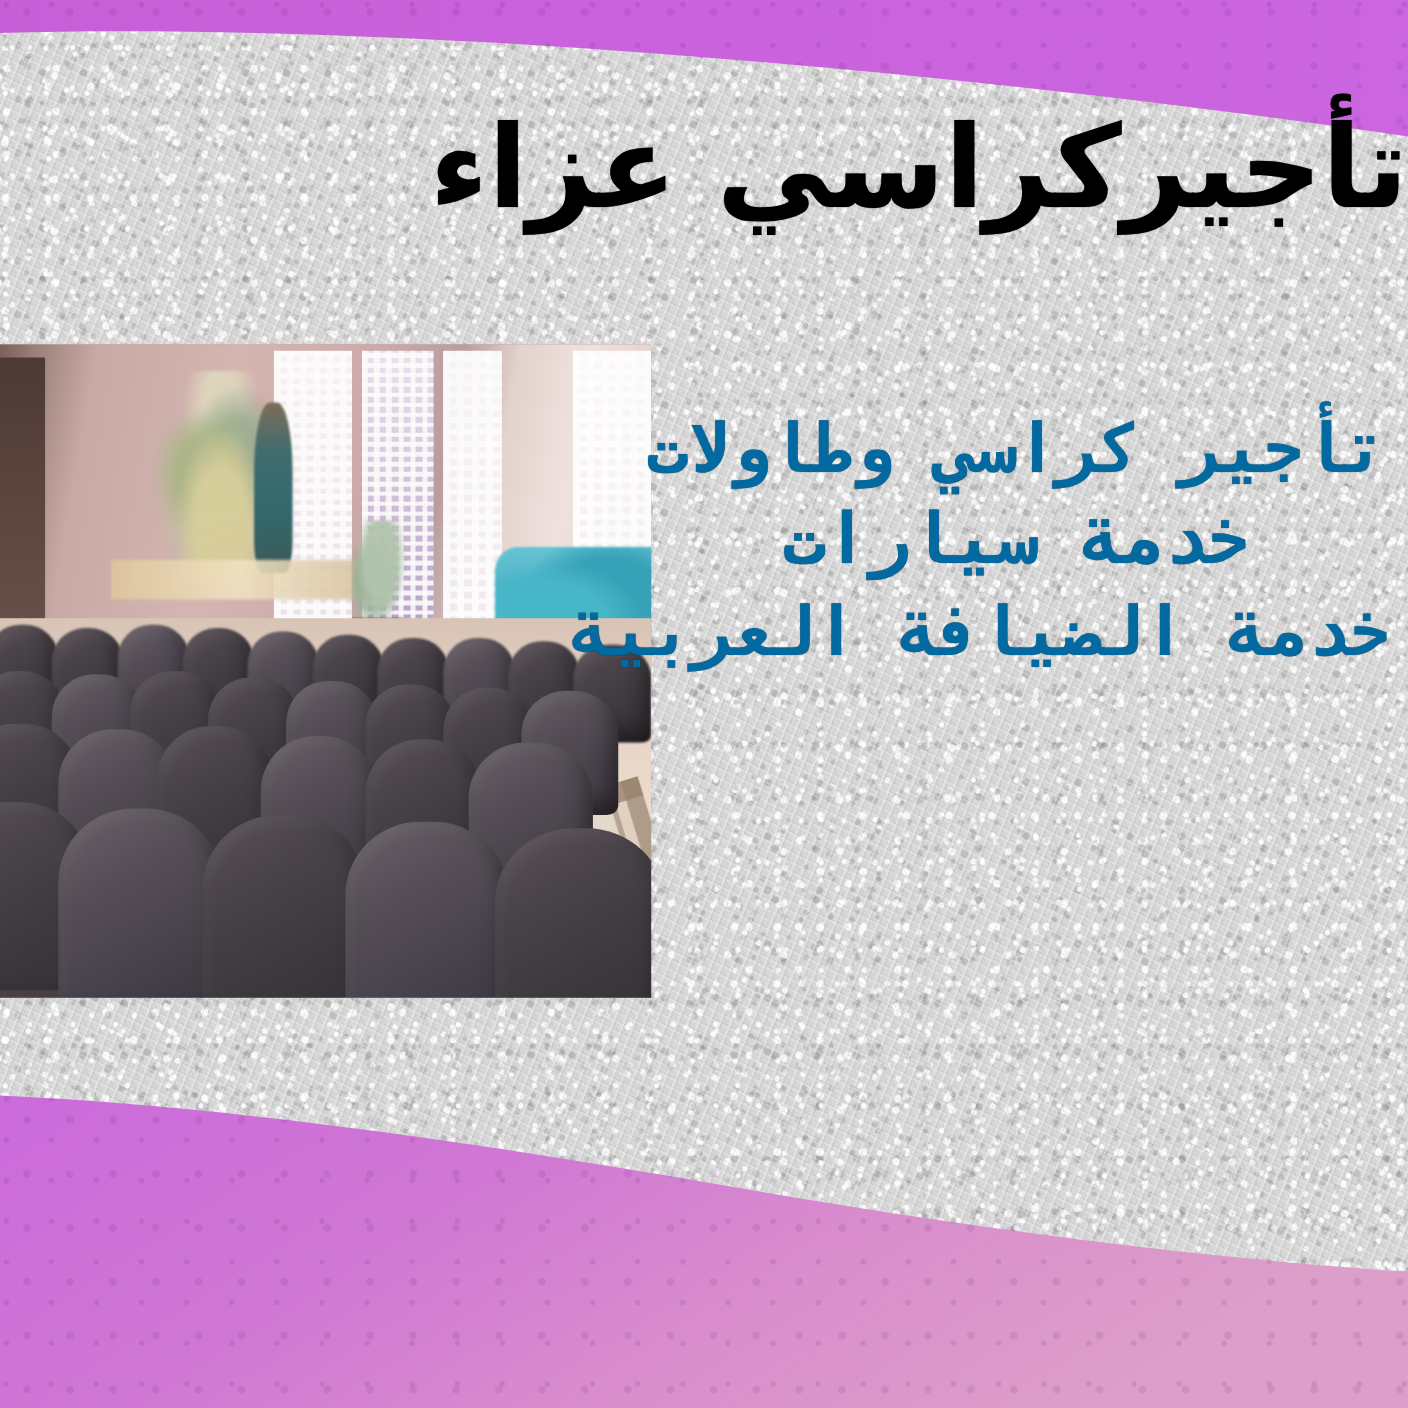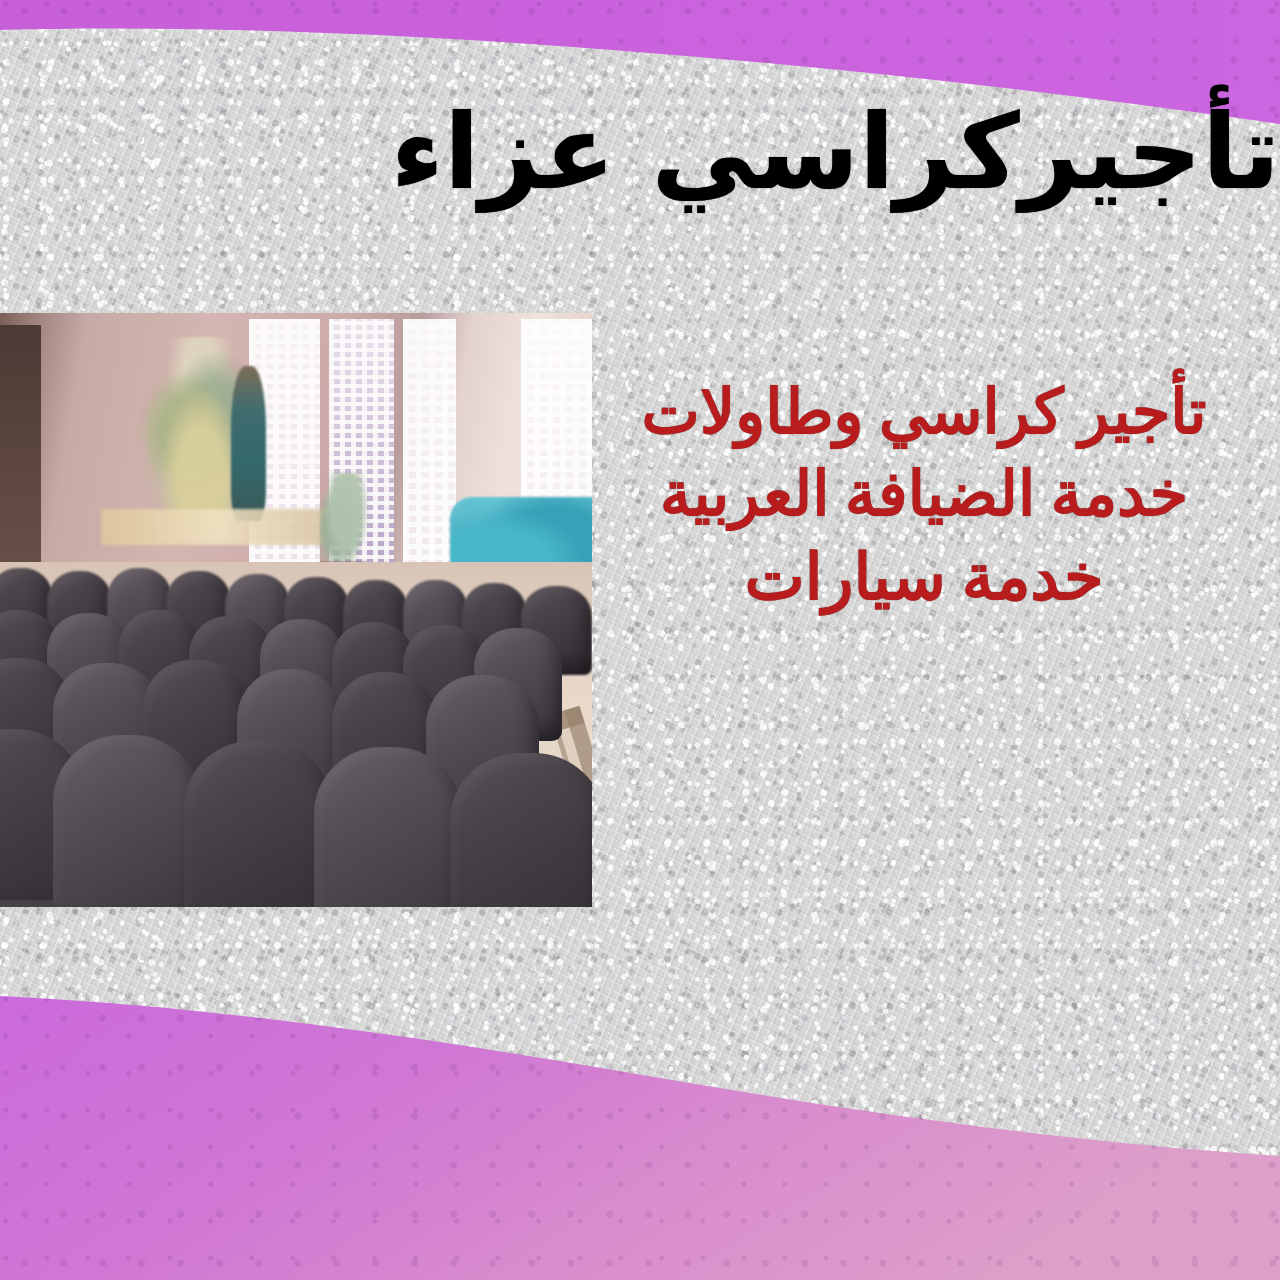--- a/index.html
+++ b/index.html
@@ -103,23 +103,23 @@
     text-shadow:0 0 1px rgba(0,0,0,.65);
   }
 
   
   .body-copy {
     position:absolute;
     top:372px; right:16px;
     width:680px;
     direction:rtl;
     text-align:center;
-    font-family:Liberation Serif, serif;
+    font-family:Liberation Mono, monospace;
     font-weight:700;
-    color:#b91c1c;
+    color:#0369a1;
     text-shadow:0 0 1px rgba(0,0,0,.6);
   }
   .body-copy .line {
     font-size:62px;
     line-height:1.32;
     white-space:nowrap;
     letter-spacing:-1px;
   }
   .body-copy .line.l3 { font-size:64px; }
 
@@ -362,17 +362,17 @@
       <div class="chair lit" style="left:9%;  top:71%; width:25%; height:33%;"></div>
       <div class="chair" style="left:31%; top:72%; width:25%; height:33%;"></div>
       <div class="chair lit" style="left:53%; top:73%; width:25%; height:33%;"></div>
       <div class="chair" style="left:76%; top:74%; width:26%; height:33%;"></div>
 
     </div>
   </figure>
 
   <div class="body-copy">
     <div class="line l1">تأجير كراسي وطاولات</div>
+    <div class="line l3">خدمة سيارات</div>
     <div class="line l2">خدمة الضيافة العربية</div>
-    <div class="line l3">خدمة سيارات</div>
   </div>
 
 </div>
 
 </body></html>

